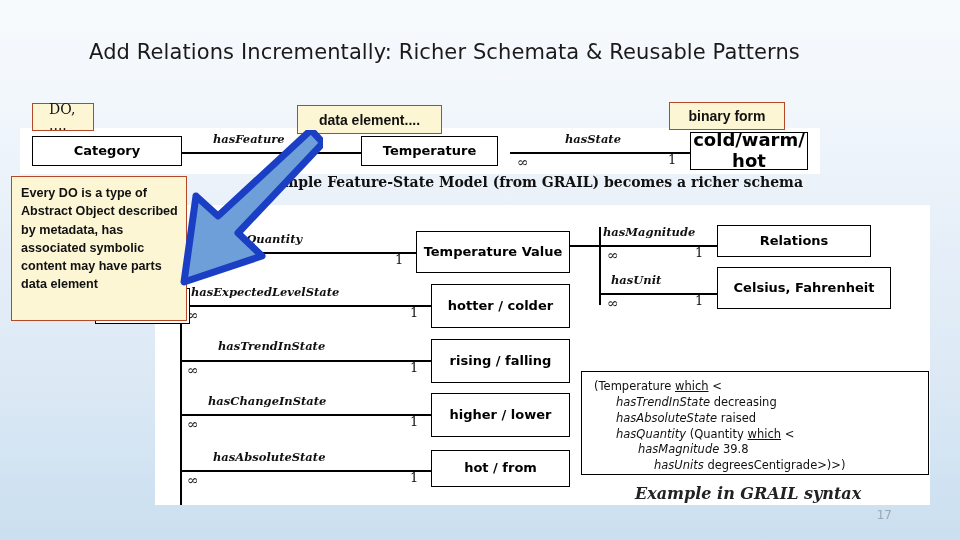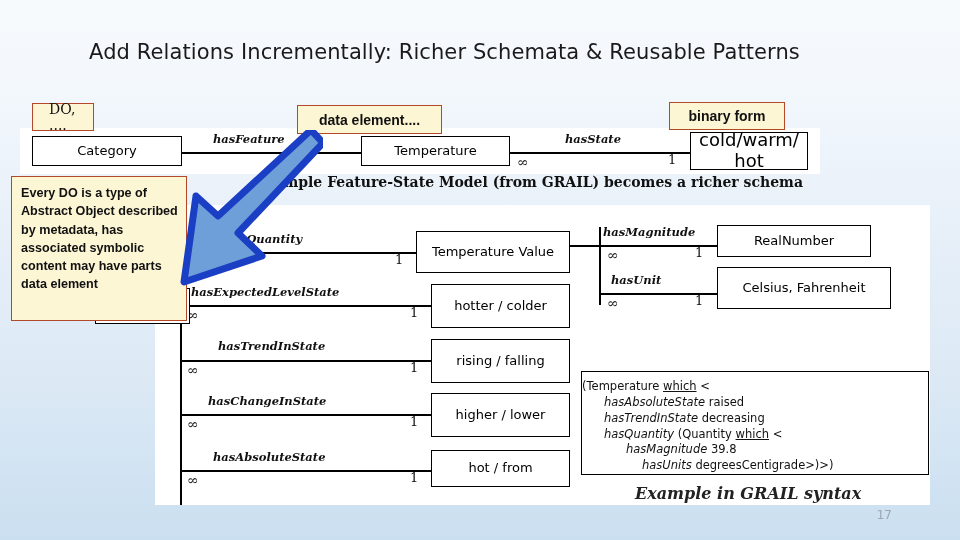--- a/index.html
+++ b/index.html
@@ -18,21 +18,21 @@
 
   
   .panel{position:absolute;background:#ffffff;}
   #panel-top{left:20px;top:128px;width:800px;height:46px;}
   #panel-bottom{left:155px;top:205px;width:775px;height:300px;}
 
   
   .nbox{
     position:absolute;background:#fff;border:1.6px solid #000;
     display:flex;align-items:center;justify-content:center;text-align:center;
-    font-family:"DejaVu Sans", sans-serif;font-weight:normal;color:#000;
+    font-family:"DejaVu Sans", sans-serif;font-weight:bold;color:#000;
     line-height:1.15;box-sizing:border-box;
   }
   .rel-label{
     position:absolute;font-family:"DejaVu Serif", serif;font-style:italic;
     font-size:11.5px;color:#111;white-space:nowrap;font-weight:600;
   }
   .card{
     position:absolute;font-family:"DejaVu Serif", serif;font-size:13px;color:#111;
   }
   .inf{font-size:14px;}
@@ -62,21 +62,21 @@
     white-space:nowrap;
   }
   #caption-simple{left:268px;top:174px;font-size:14px;}
   #caption-grail{left:635px;top:484px;font-size:16px;font-style:italic;
     font-family:"DejaVu Serif", serif;color:#222;}
 
   
   #grail-box{
     position:absolute;left:581px;top:371px;width:348px;height:104px;
     background:#fff;border:1.5px solid #000;box-sizing:border-box;
-    padding:7px 0;font-family:"DejaVu Sans", sans-serif;font-size:11.5px;
+    padding:7px 12px;font-family:"DejaVu Sans", sans-serif;font-size:11.5px;
     color:#111;line-height:1.38;
   }
   #grail-box .l{white-space:nowrap;}
   #grail-box i{font-style:italic;}
   #grail-box u{text-decoration:underline;}
 
   
   #big-arrow{position:absolute;left:178px;top:130px;width:145px;height:160px;}
 
   
@@ -94,21 +94,21 @@
 
   <div class="panel" id="panel-top">
 
     <div class="nbox" style="left:12px;top:8px;width:150px;height:30px;font-size:13px;">
       <span>Category</span>
     </div>
 
     <div class="hline" style="left:162px;top:24px;width:179px;"></div>
     <div class="rel-label" style="left:193px;top:4px;">hasFeature</div>
 
-    <div class="nbox" style="left:341px;top:8px;width:149px;height:30px;font-size:13px;">
+    <div class="nbox" style="left:341px;top:8px;width:137px;height:30px;font-size:13px;">
       <span>Temperature</span>
     </div>
 
     <div class="hline" style="left:490px;top:24px;width:180px;"></div>
     <div class="rel-label" style="left:545px;top:4px;">hasState</div>
     <div class="card inf" style="left:497px;top:26px;">∞</div>
     <div class="card" style="left:648px;top:24px;">1</div>
 
     <div class="nbox" style="left:670px;top:4px;width:118px;height:38px;font-size:18px;flex-direction:column;">
       <span>cold/warm/ hot</span>
@@ -128,21 +128,21 @@
     </div>
 
     <div class="hline" style="left:415px;top:40px;width:30px;"></div>
     <div class="vline" style="left:444px;top:22px;height:78px;"></div>
 
     <div class="hline" style="left:444px;top:40px;width:118px;"></div>
     <div class="rel-label" style="left:448px;top:20px;">hasMagnitude</div>
     <div class="card inf" style="left:452px;top:42px;">∞</div>
     <div class="card" style="left:540px;top:40px;">1</div>
     <div class="nbox" style="left:562px;top:20px;width:154px;height:32px;font-size:13px;">
-      <span>RealNumber</span>
+      <span>Relations</span>
     </div>
 
     <div class="hline" style="left:444px;top:88px;width:118px;"></div>
     <div class="rel-label" style="left:456px;top:68px;">hasUnit</div>
     <div class="card inf" style="left:452px;top:90px;">∞</div>
     <div class="card" style="left:540px;top:88px;">1</div>
     <div class="nbox" style="left:562px;top:62px;width:174px;height:42px;font-size:13px;flex-direction:column;">
       <span>Celsius, Fahrenheit</span>
     </div>
 
@@ -198,24 +198,24 @@
   </div>
 
   <div class="caption" id="caption-simple">Simple Feature-State Model (from GRAIL) becomes a richer schema</div>
   <div class="caption" id="caption-grail">Example in GRAIL syntax</div>
 
   <div id="grail-box">
     <div class="l">
       <span>(Temperature </span><u>which</u><span> &lt;</span>
     </div>
     <div class="l" style="padding-left:22px;">
+      <i>hasTrendInState</i><span> decreasing</span>
+    </div>
+    <div class="l" style="padding-left:22px;">
       <i>hasAbsoluteState</i><span> raised</span>
-    </div>
-    <div class="l" style="padding-left:22px;">
-      <i>hasTrendInState</i><span> decreasing</span>
     </div>
     <div class="l" style="padding-left:22px;">
       <i>hasQuantity</i><span> (Quantity </span><u>which</u><span> &lt;</span>
     </div>
     <div class="l" style="padding-left:44px;">
       <i>hasMagnitude</i><span> 39.8</span>
     </div>
     <div class="l" style="padding-left:60px;">
       <i>hasUnits</i><span> degreesCentigrade&gt;)&gt;)</span>
     </div>

